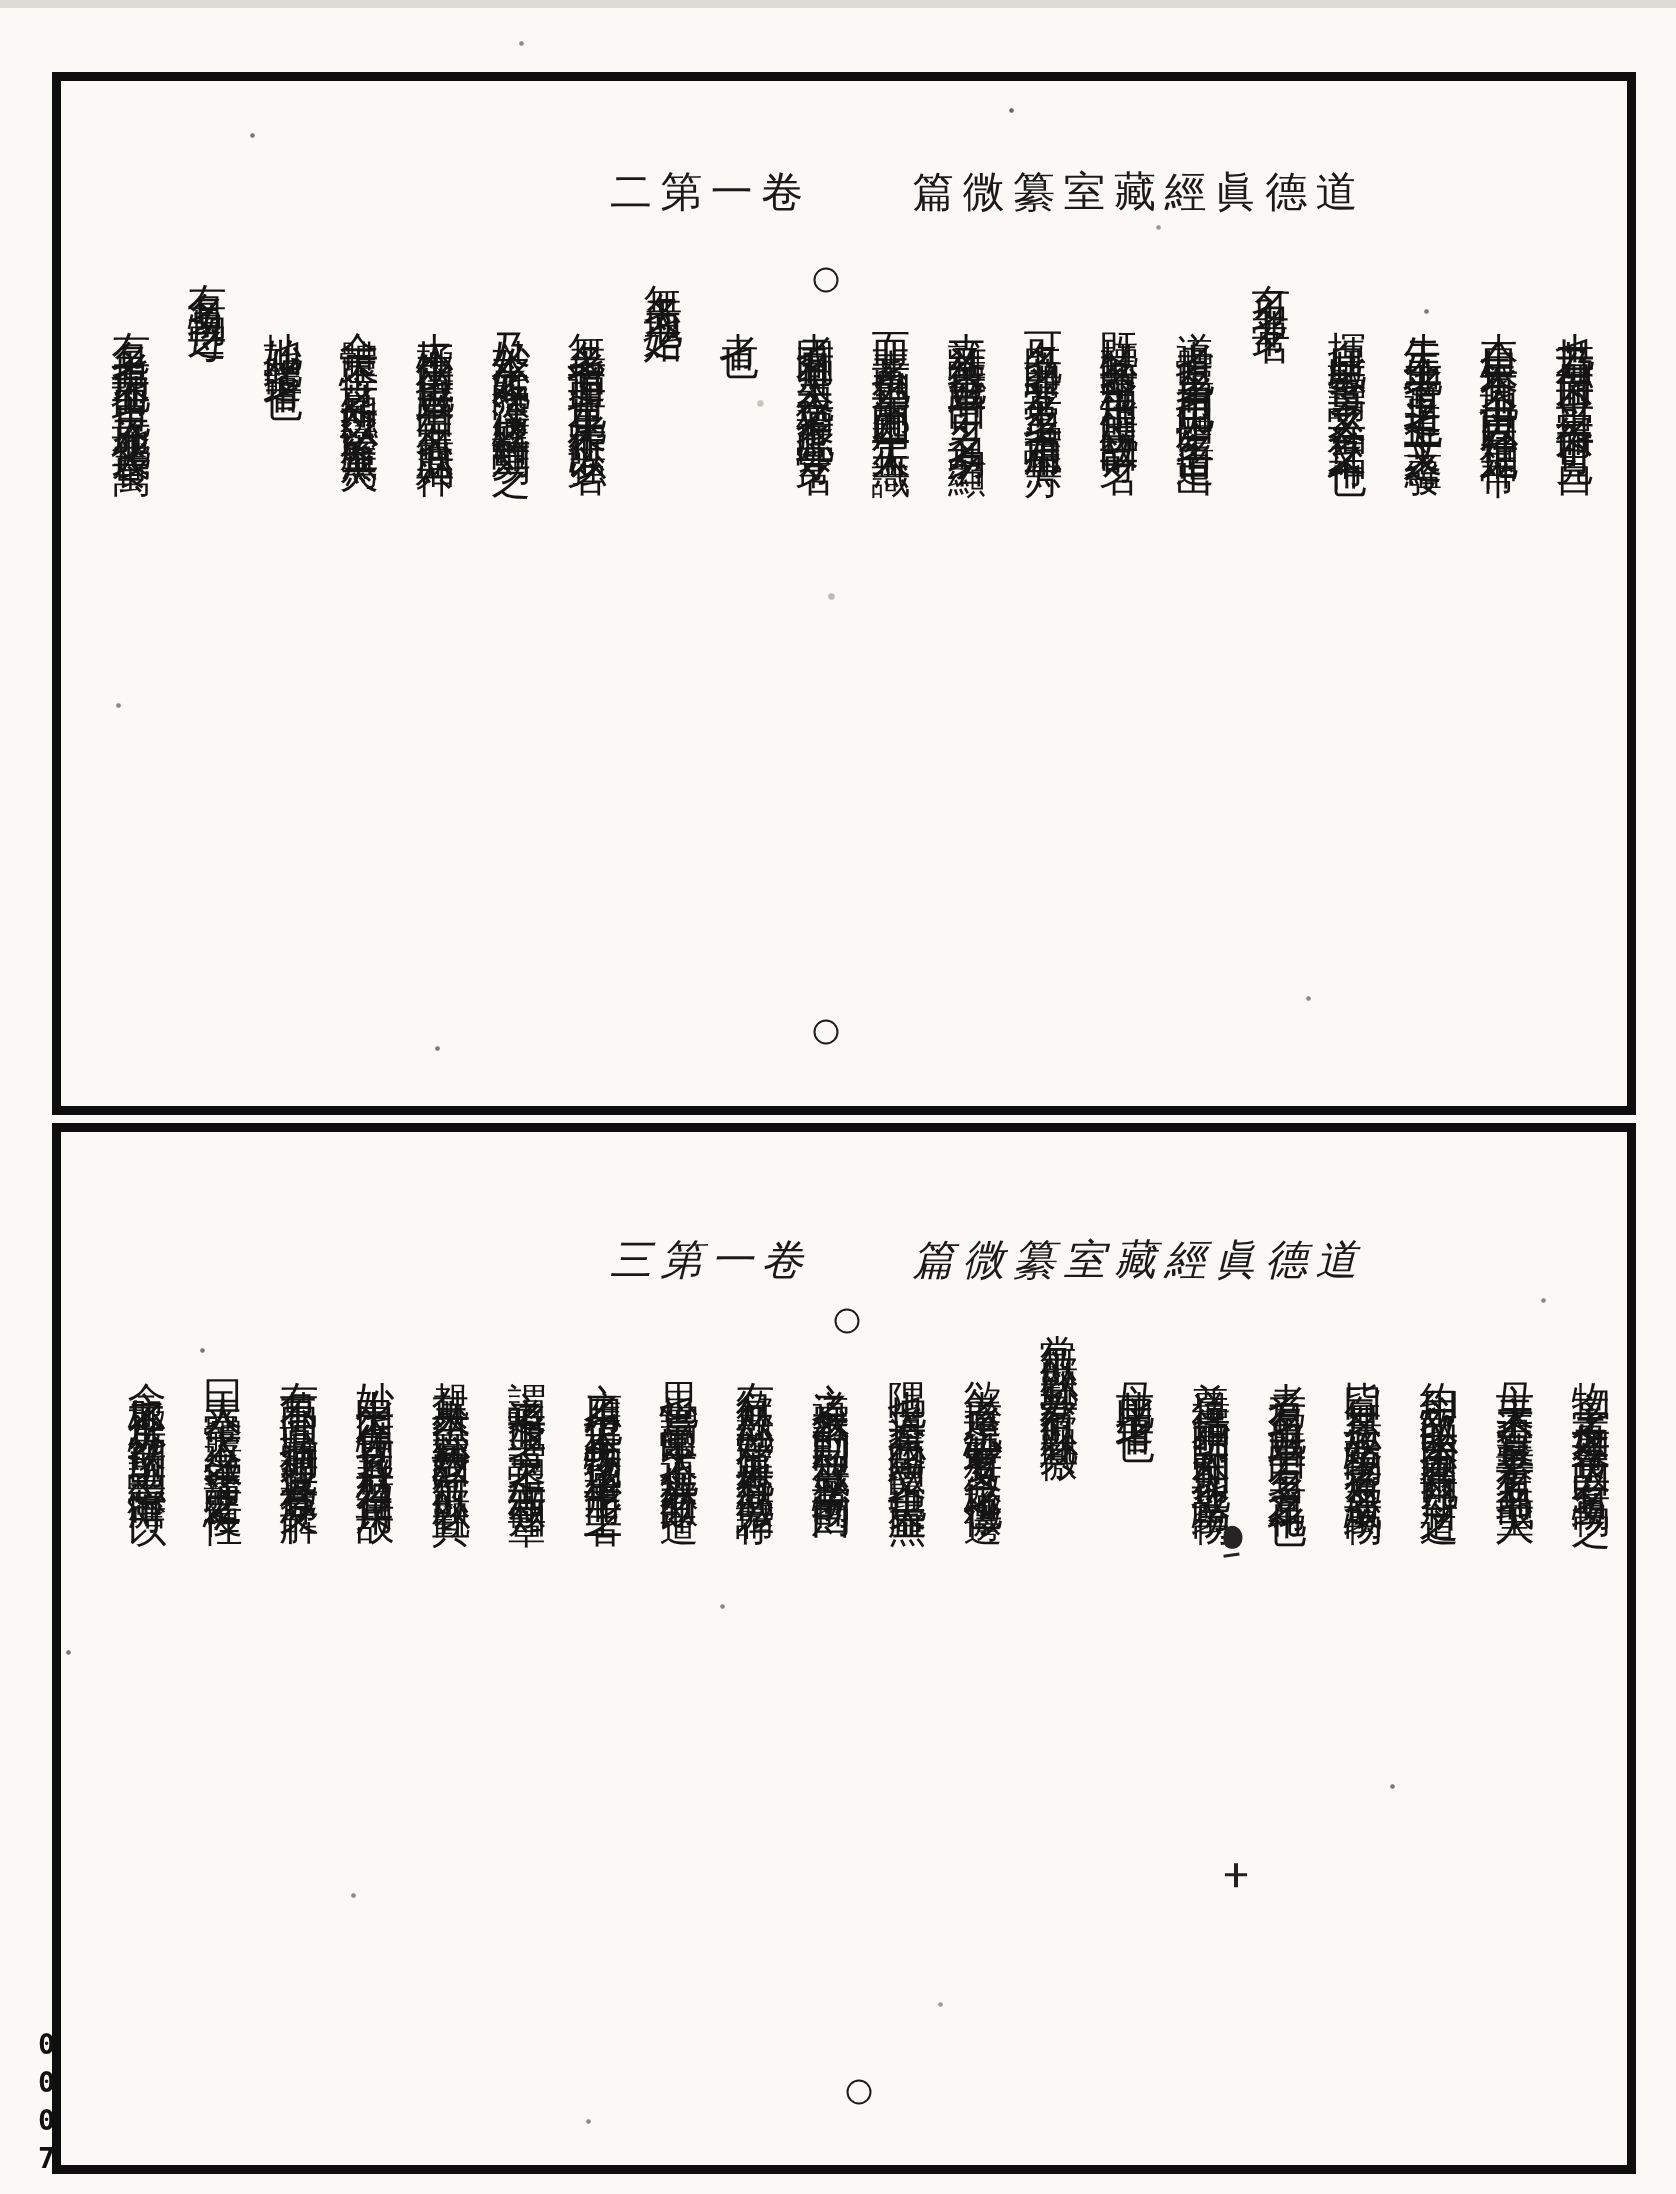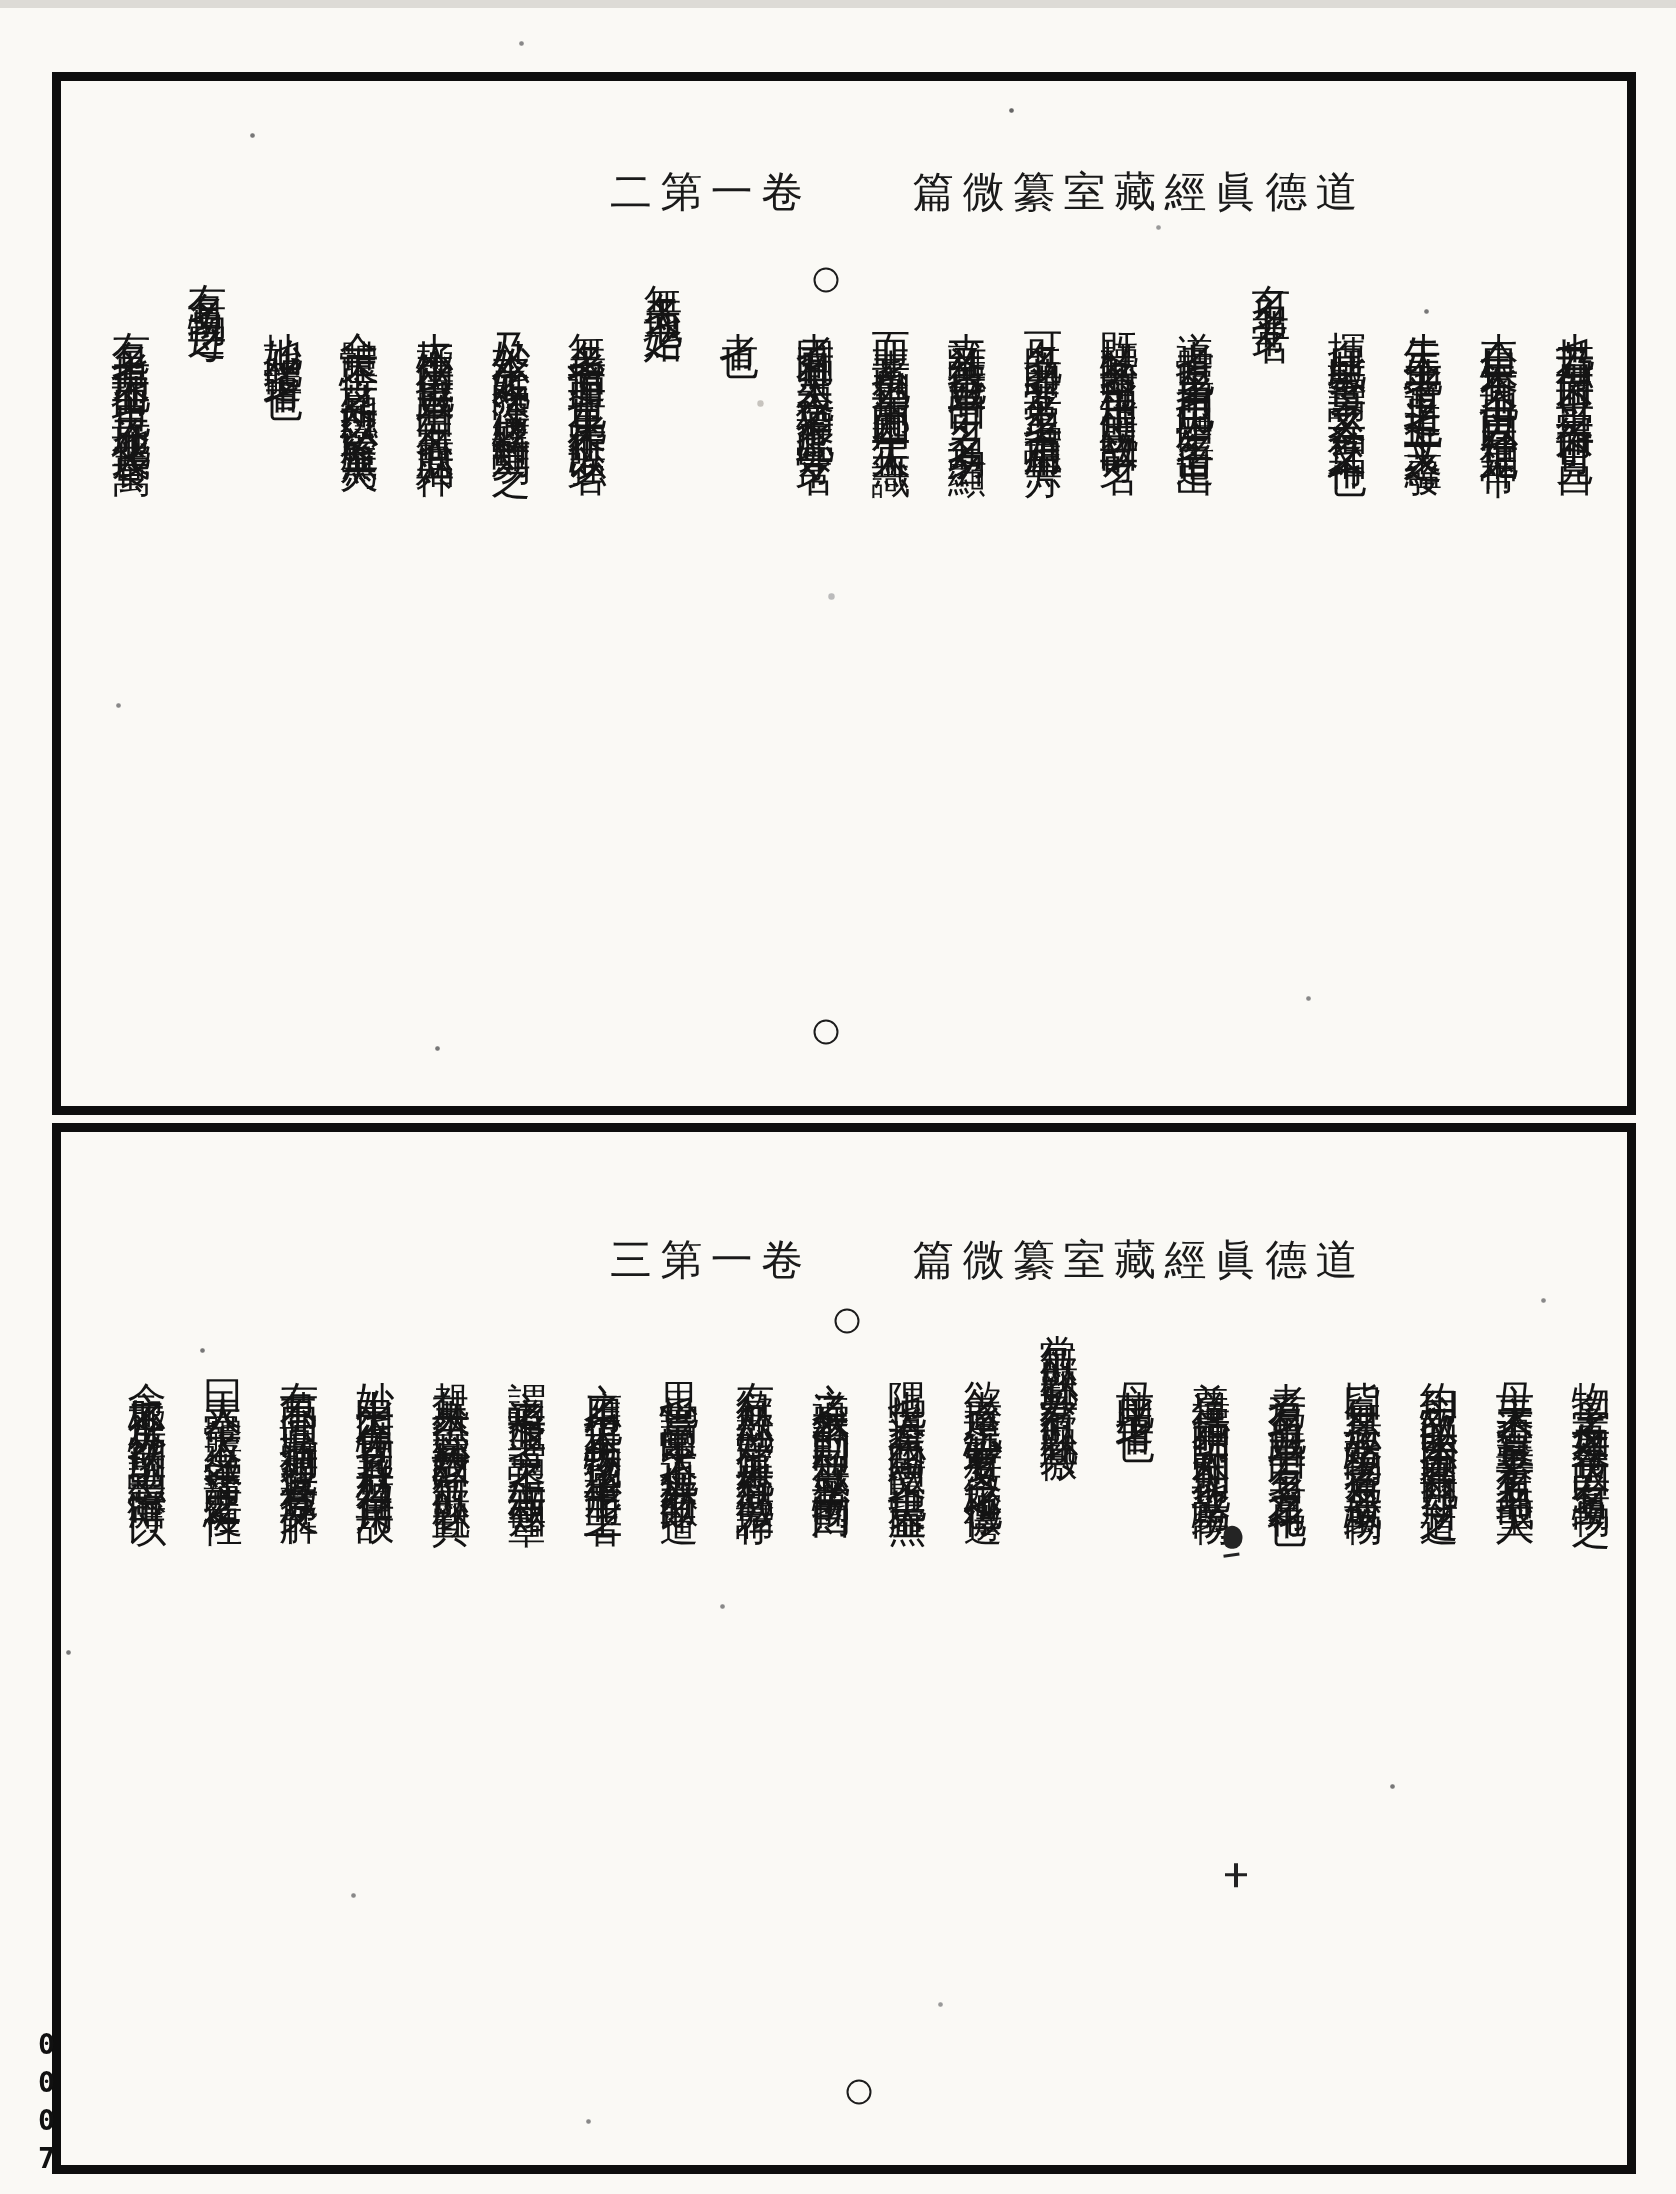--- a/index.html
+++ b/index.html
@@ -10,21 +10,21 @@
     font-family:"DejaVu Serif","Liberation Serif",serif;color:#161616;
   }
   .block{position:absolute;box-sizing:border-box;border:9.2px solid #0e0e0e;background:transparent;}
   #block-top{left:52px;top:64px;width:1584px;height:1043px;}
   #block-bottom{left:52px;top:1115px;width:1584px;height:1051px;}
   .header{
     position:absolute;right:310px;white-space:nowrap;
     font-size:42px;letter-spacing:8.4px;line-height:50px;color:#1a1a1a;
   }
   #header-top{top:159px;}
-  #header-bottom{top:1227px;}
+  #header-bottom{top:1227px;font-style:italic;}
   .vtext{
     position:absolute;writing-mode:vertical-rl;text-orientation:upright;
     color:#141414;
   }
   #text-top{left:96px;top:245px;width:1500px;height:851px;}
   #text-bottom{left:95px;top:1295px;width:1517px;height:855px;}
   .col{width:42px;font-size:39px;letter-spacing:8.4px;line-height:42px;}
   #text-top .col{margin-left:34px;}
   #text-bottom .col{margin-left:34px;}
   .col.commentary{padding-top:48px;}

